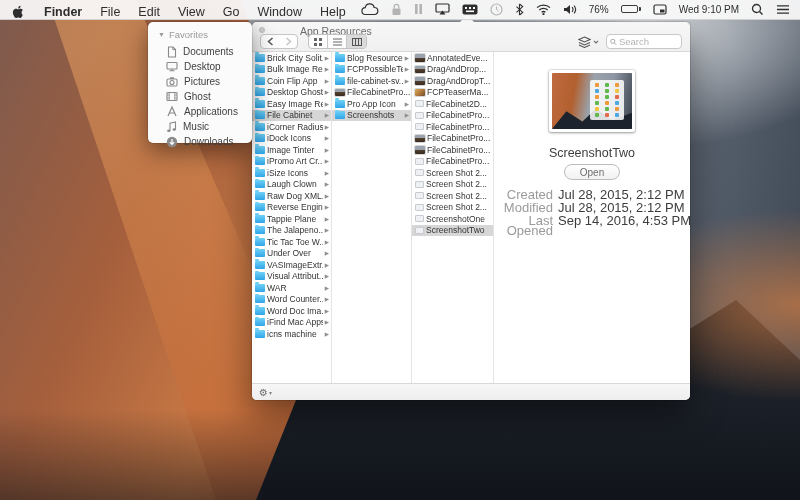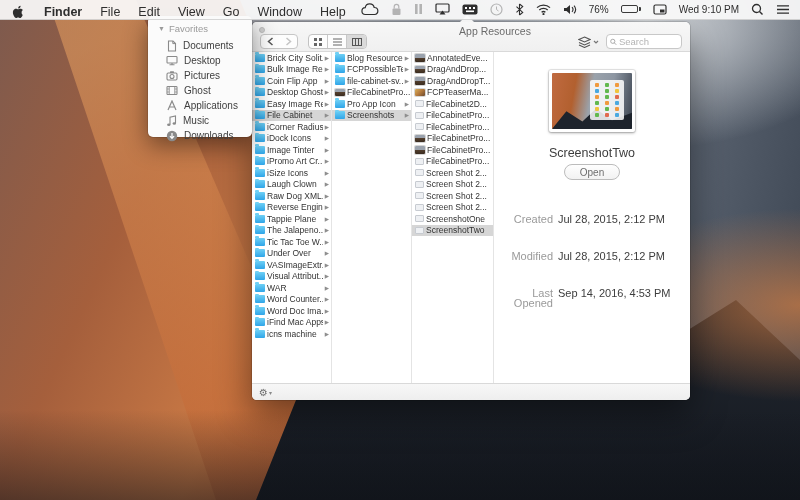--- a/index.html
+++ b/index.html
@@ -35,38 +35,38 @@
   .mb-right { margin-left:auto; display:flex; align-items:center; gap:0; }
   .st { display:flex; align-items:center; justify-content:center; height:20px; padding:0 6px; color:#2e2e2e; }
   .st.faded { opacity:.32; }
   .mb-text { font-size:10px; padding:0 6px; white-space:nowrap; }
   .batt { display:flex; align-items:center; gap:1px; }
   .batt-body { width:17px; height:8px; border:1px solid #3a3a3a; border-radius:2px; padding:1px; }
   .batt-fill { width:72%; height:100%; background:#3a3a3a; border-radius:1px; }
   .batt-nub { width:2px; height:4px; background:#3a3a3a; border-radius:0 1px 1px 0; }
 
   
-  .fav-panel { position:absolute; left:148px; top:16px; width:104px; height:121px; z-index:70;
+  .fav-panel { position:absolute; left:148px; top:22px; width:104px; height:121px; z-index:70;
     background:#fbfbfb; border-radius:5px; box-shadow:0 8px 24px rgba(0,0,0,.45), 0 0 0 1px rgba(0,0,0,.1); 
     padding:7px 0 0 10px; }
   .fav-header { font-size:9.5px; color:#9a9a9a; display:flex; align-items:center; gap:4px; margin-bottom:4px; }
   .fav-tri { font-size:7px; color:#9a9a9a; }
   .fav-item { display:flex; align-items:center; gap:6px; height:15px; font-size:10px; color:#3f3f3f; padding-left:8px; }
   .fav-item svg { flex:0 0 auto; }
 
   
   .window { position:absolute; left:252px; top:22px; width:438px; height:378px; z-index:60;
     background:#ffffff; border-radius:5px;
     box-shadow:0 14px 36px rgba(0,0,0,.45), 0 0 0 1px rgba(0,0,0,.12); }
   .popover-arrow { position:absolute; left:208px; top:-7px; width:0; height:0;
     border-left:7px solid transparent; border-right:7px solid transparent; border-bottom:7px solid #f4f4f4; }
 
   .titlebar { position:relative; height:30px; background:linear-gradient(#f7f7f7,#f0f0f0);
     border-bottom:1px solid #d9d9d9; border-radius:5px 5px 0 0; }
-  .win-title { position:absolute; left:16px; right:0; top:3px; text-align:center;
+  .win-title { position:absolute; left:16px; right:0; top:3px; text-align:left;
     font-size:10.5px; color:#6b6b6b;padding-left:32px; }
   .close-dot { position:absolute; left:7px; top:5px; width:6px; height:6px; border-radius:50%;
     background:#cfcfcf; border:1px solid #bdbdbd; }
   .nav-group { position:absolute; left:8px; top:12px; width:38px; height:15px;
     border:1px solid #c6c6c6; border-radius:4px; background:#fdfdfd; display:flex; }
   .nav-btn { flex:1; display:flex; align-items:center; justify-content:center; }
   .seg { position:absolute; left:56px; top:12px; height:15px; display:flex;
     border:1px solid #c2c2c2; border-radius:4px; background:#fdfdfd; overflow:hidden; }
   .seg-btn { width:19px; display:flex; align-items:center; justify-content:center; border-right:1px solid #c9c9c9; }
   .seg-btn:last-child { border-right:none; }
@@ -110,21 +110,21 @@
   .thumb-grid { position:absolute; right:8px; top:7px; width:34px; height:40px;
     background:rgba(255,255,255,.85); border-radius:2px; display:grid;
     grid-template-columns:repeat(3,1fr); align-items:center; justify-items:center; padding:2px; }
   .tg-dot { width:4px; height:4px; border-radius:1px; }
   .pv-name { position:absolute; left:0; right:0; top:94px; text-align:center; font-size:12.5px; color:#3d3d3d; }
   .open-btn { position:absolute; left:50%; top:112px; transform:translateX(-50%);
     width:56px; height:16px; border:1px solid #bcbcbc; border-radius:9px;
     background:linear-gradient(#fefefe,#f2f2f2); font-size:10px; color:#6e6e6e;
     display:flex; align-items:center; justify-content:center; }
   .meta { position:absolute; left:0; right:4px; top:138px; display:flex; flex-direction:column; gap:3px; }
-  .meta-row { display:flex; font-size:11px; line-height:10px;margin-top:24px; }
+  .meta-row { display:flex; font-size:13px; line-height:10px; }
   .meta-label { width:64px; text-align:right; color:#9a9a9a; padding-right:5px; flex:0 0 auto; }
   .meta-value { color:#3d3d3d; white-space:nowrap; }
 
   
   .statusbar { position:absolute; left:0; bottom:0; width:438px; height:17px;
     background:linear-gradient(#f7f7f7,#eeeeee); border-top:1px solid #d9d9d9;
     border-radius:0 0 5px 5px; display:flex; align-items:center; }
   .gear-wrap { position:absolute; left:7px; display:flex; align-items:center; gap:1px; color:#6e6e6e; }
   .gear { font-family:"DejaVu Sans",sans-serif; font-size:10px; }
   .gear-chev { font-size:6px; color:#8a8a8a; }

